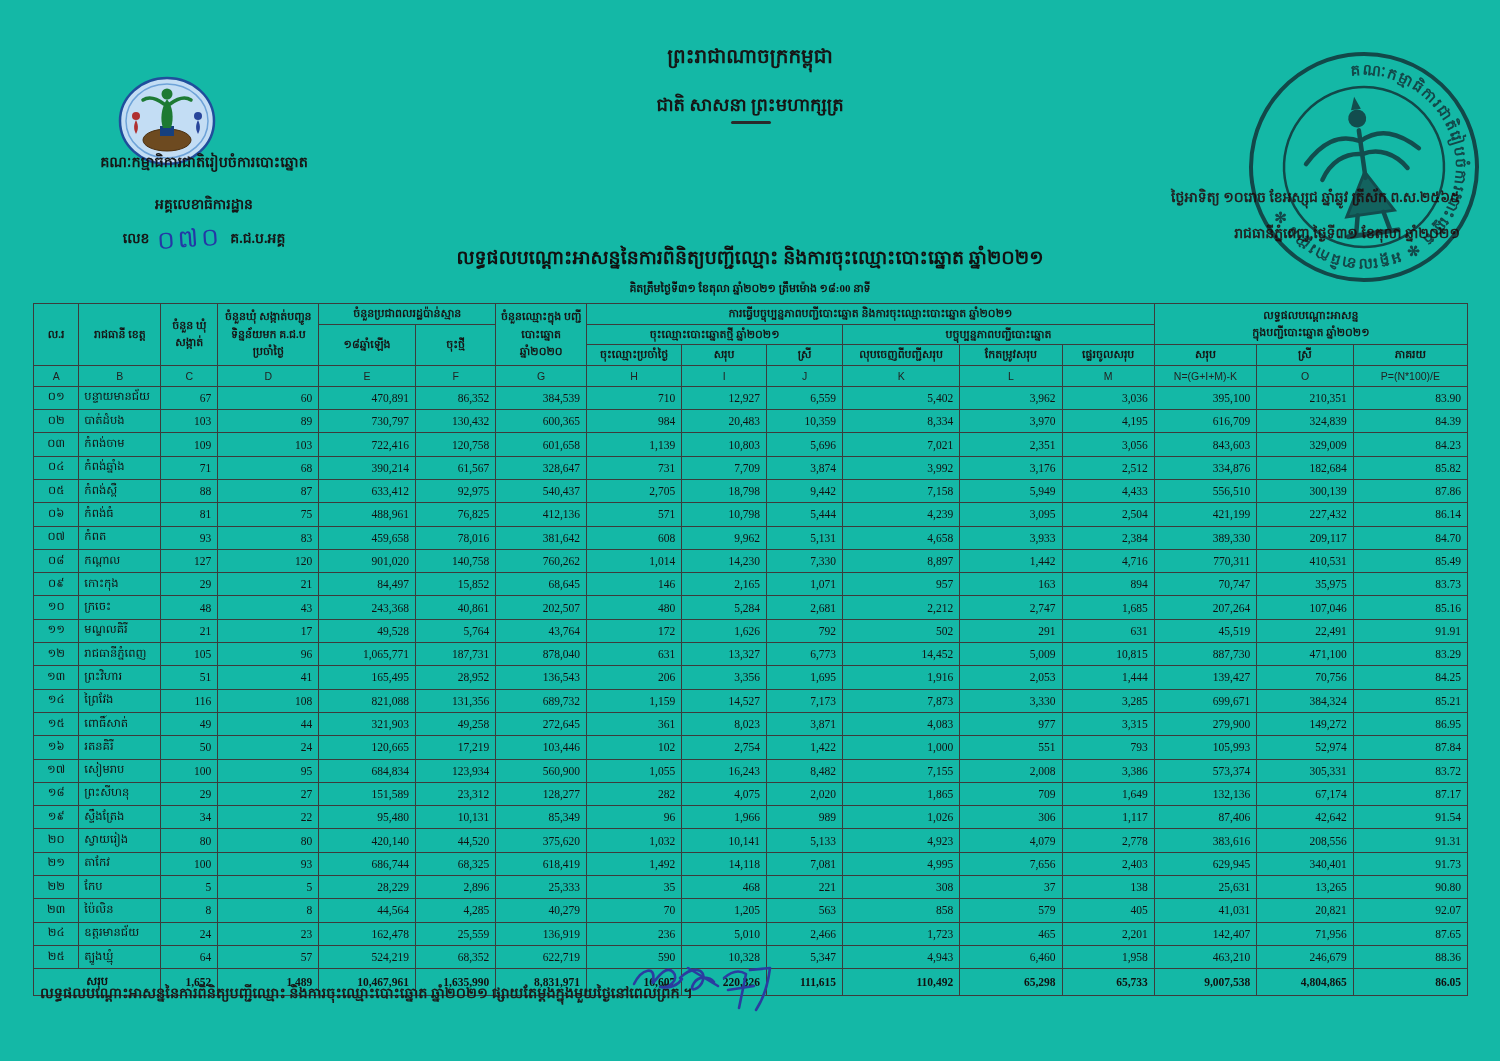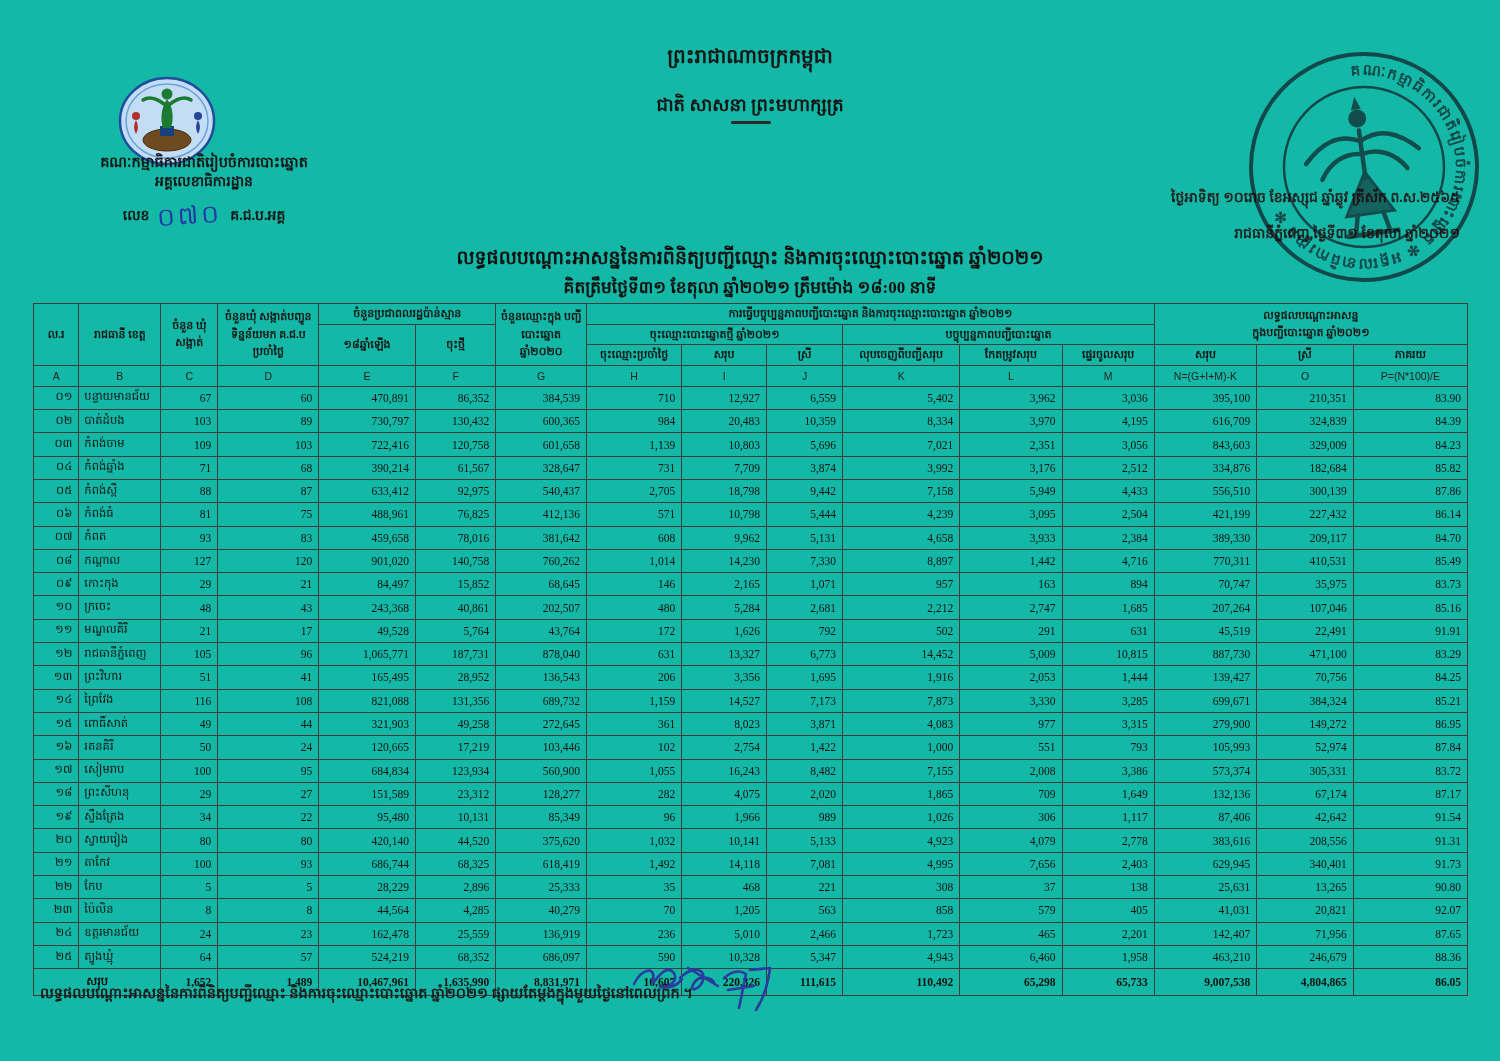--- a/index.html
+++ b/index.html
@@ -9,41 +9,41 @@
     font-family:"Liberation Serif","DejaVu Serif",serif;color:#1b1b1b;text-decoration:underline;
   }
   
   .kingdom{position:absolute;top:38px;left:0;width:100%;text-align:center;
     font-weight:700;font-size:20px;line-height:37px;color:#161616;}
   .kingdom .l2{font-size:18px;margin-top:12px;}
   .kdivider{position:absolute;top:121px;left:731px;width:40px;height:3px;background:#2a2a2a;border-radius:2px;}
   .logo{position:absolute;left:116px;top:76px;width:102px;height:92px;}
   .org-block{position:absolute;left:36px;top:152px;width:336px;text-align:center;
     font-weight:700;font-size:14.5px;line-height:1.4;color:#161616;}
-  .org-dept{margin-top:0;font-size:14px;}
+  .org-dept{margin-top:23px;font-size:14px;}
   .ref-line{margin-top:6px;font-size:14px;display:flex;justify-content:center;align-items:center;gap:8px;}
   .ref-num{color:#2438a6;font-size:25px;font-weight:400;letter-spacing:3px;transform:rotate(-4deg);
     font-family:"DejaVu Sans",sans-serif;}
   .date-block{position:absolute;left:1040px;top:180px;width:420px;text-align:right;
     font-weight:700;font-size:14px;line-height:36px;color:#222;}
   .stamp{position:absolute;left:1243px;top:46px;width:242px;height:242px;opacity:.82;
     mix-blend-mode:multiply;transform:rotate(-8deg);}
   
   .doc-title{position:absolute;top:243px;left:0;width:100%;text-align:center;
     font-weight:700;font-size:19px;line-height:30px;color:#111;}
-  .doc-title .l2{font-size:17px;}
+  .doc-title .l2{font-size:11px;}
   
   .tbl{position:absolute;top:303px;left:33px;width:1435px;border-collapse:collapse;table-layout:fixed;}
   .tbl th,.tbl td{border:1px solid #3c3c3c;overflow:hidden;}
   .tbl thead th{font-weight:700;font-size:11px;line-height:1.6;text-align:center;
     vertical-align:middle;padding:1px 3px;color:#161616;}
   .tbl tr.letters td{height:20px;font-family:"Liberation Sans","DejaVu Sans",sans-serif;
     font-size:10.5px;text-align:center;color:#222;padding:0 2px;}
   .tbl tbody td{height:22.3px;font-size:11.5px;padding:0 6px;white-space:nowrap;color:#111;}
-  .c-no{text-align:right;}
+  .c-no{text-align:center;}
   .c-prov{text-align:left;padding-left:5px !important;}
   .c-num{text-align:right;}
   .c-bold{font-weight:700;}
   .c-total-label{text-align:center;font-weight:700;}
   tr[data-name="total-row"] td{height:26px;}
   
   .footer-note{position:absolute;left:40px;top:984px;font-weight:700;font-size:14.5px;color:#1b1b1b;}
   .signature{position:absolute;left:628px;top:944px;width:150px;height:78px;}
 </style>
 </head>
@@ -621,21 +621,21 @@
           <td class="c-num" data-name="value-cell">71,956</td>
           <td class="c-num" data-name="value-cell">87.65</td>
         </tr>
         <tr data-name="table-row">
           <td class="c-no" data-name="row-number">២៥</td>
           <td class="c-prov" data-name="province-name">ត្បូងឃ្មុំ</td>
           <td class="c-num" data-name="value-cell">64</td>
           <td class="c-num" data-name="value-cell">57</td>
           <td class="c-num" data-name="value-cell">524,219</td>
           <td class="c-num" data-name="value-cell">68,352</td>
-          <td class="c-num" data-name="value-cell">686,097</td>
+          <td class="c-num" data-name="value-cell">622,719</td>
           <td class="c-num" data-name="value-cell">590</td>
           <td class="c-num" data-name="value-cell">10,328</td>
           <td class="c-num" data-name="value-cell">5,347</td>
           <td class="c-num" data-name="value-cell">4,943</td>
           <td class="c-num" data-name="value-cell">6,460</td>
           <td class="c-num" data-name="value-cell">1,958</td>
           <td class="c-num" data-name="value-cell">463,210</td>
           <td class="c-num" data-name="value-cell">246,679</td>
           <td class="c-num" data-name="value-cell">88.36</td>
         </tr>

